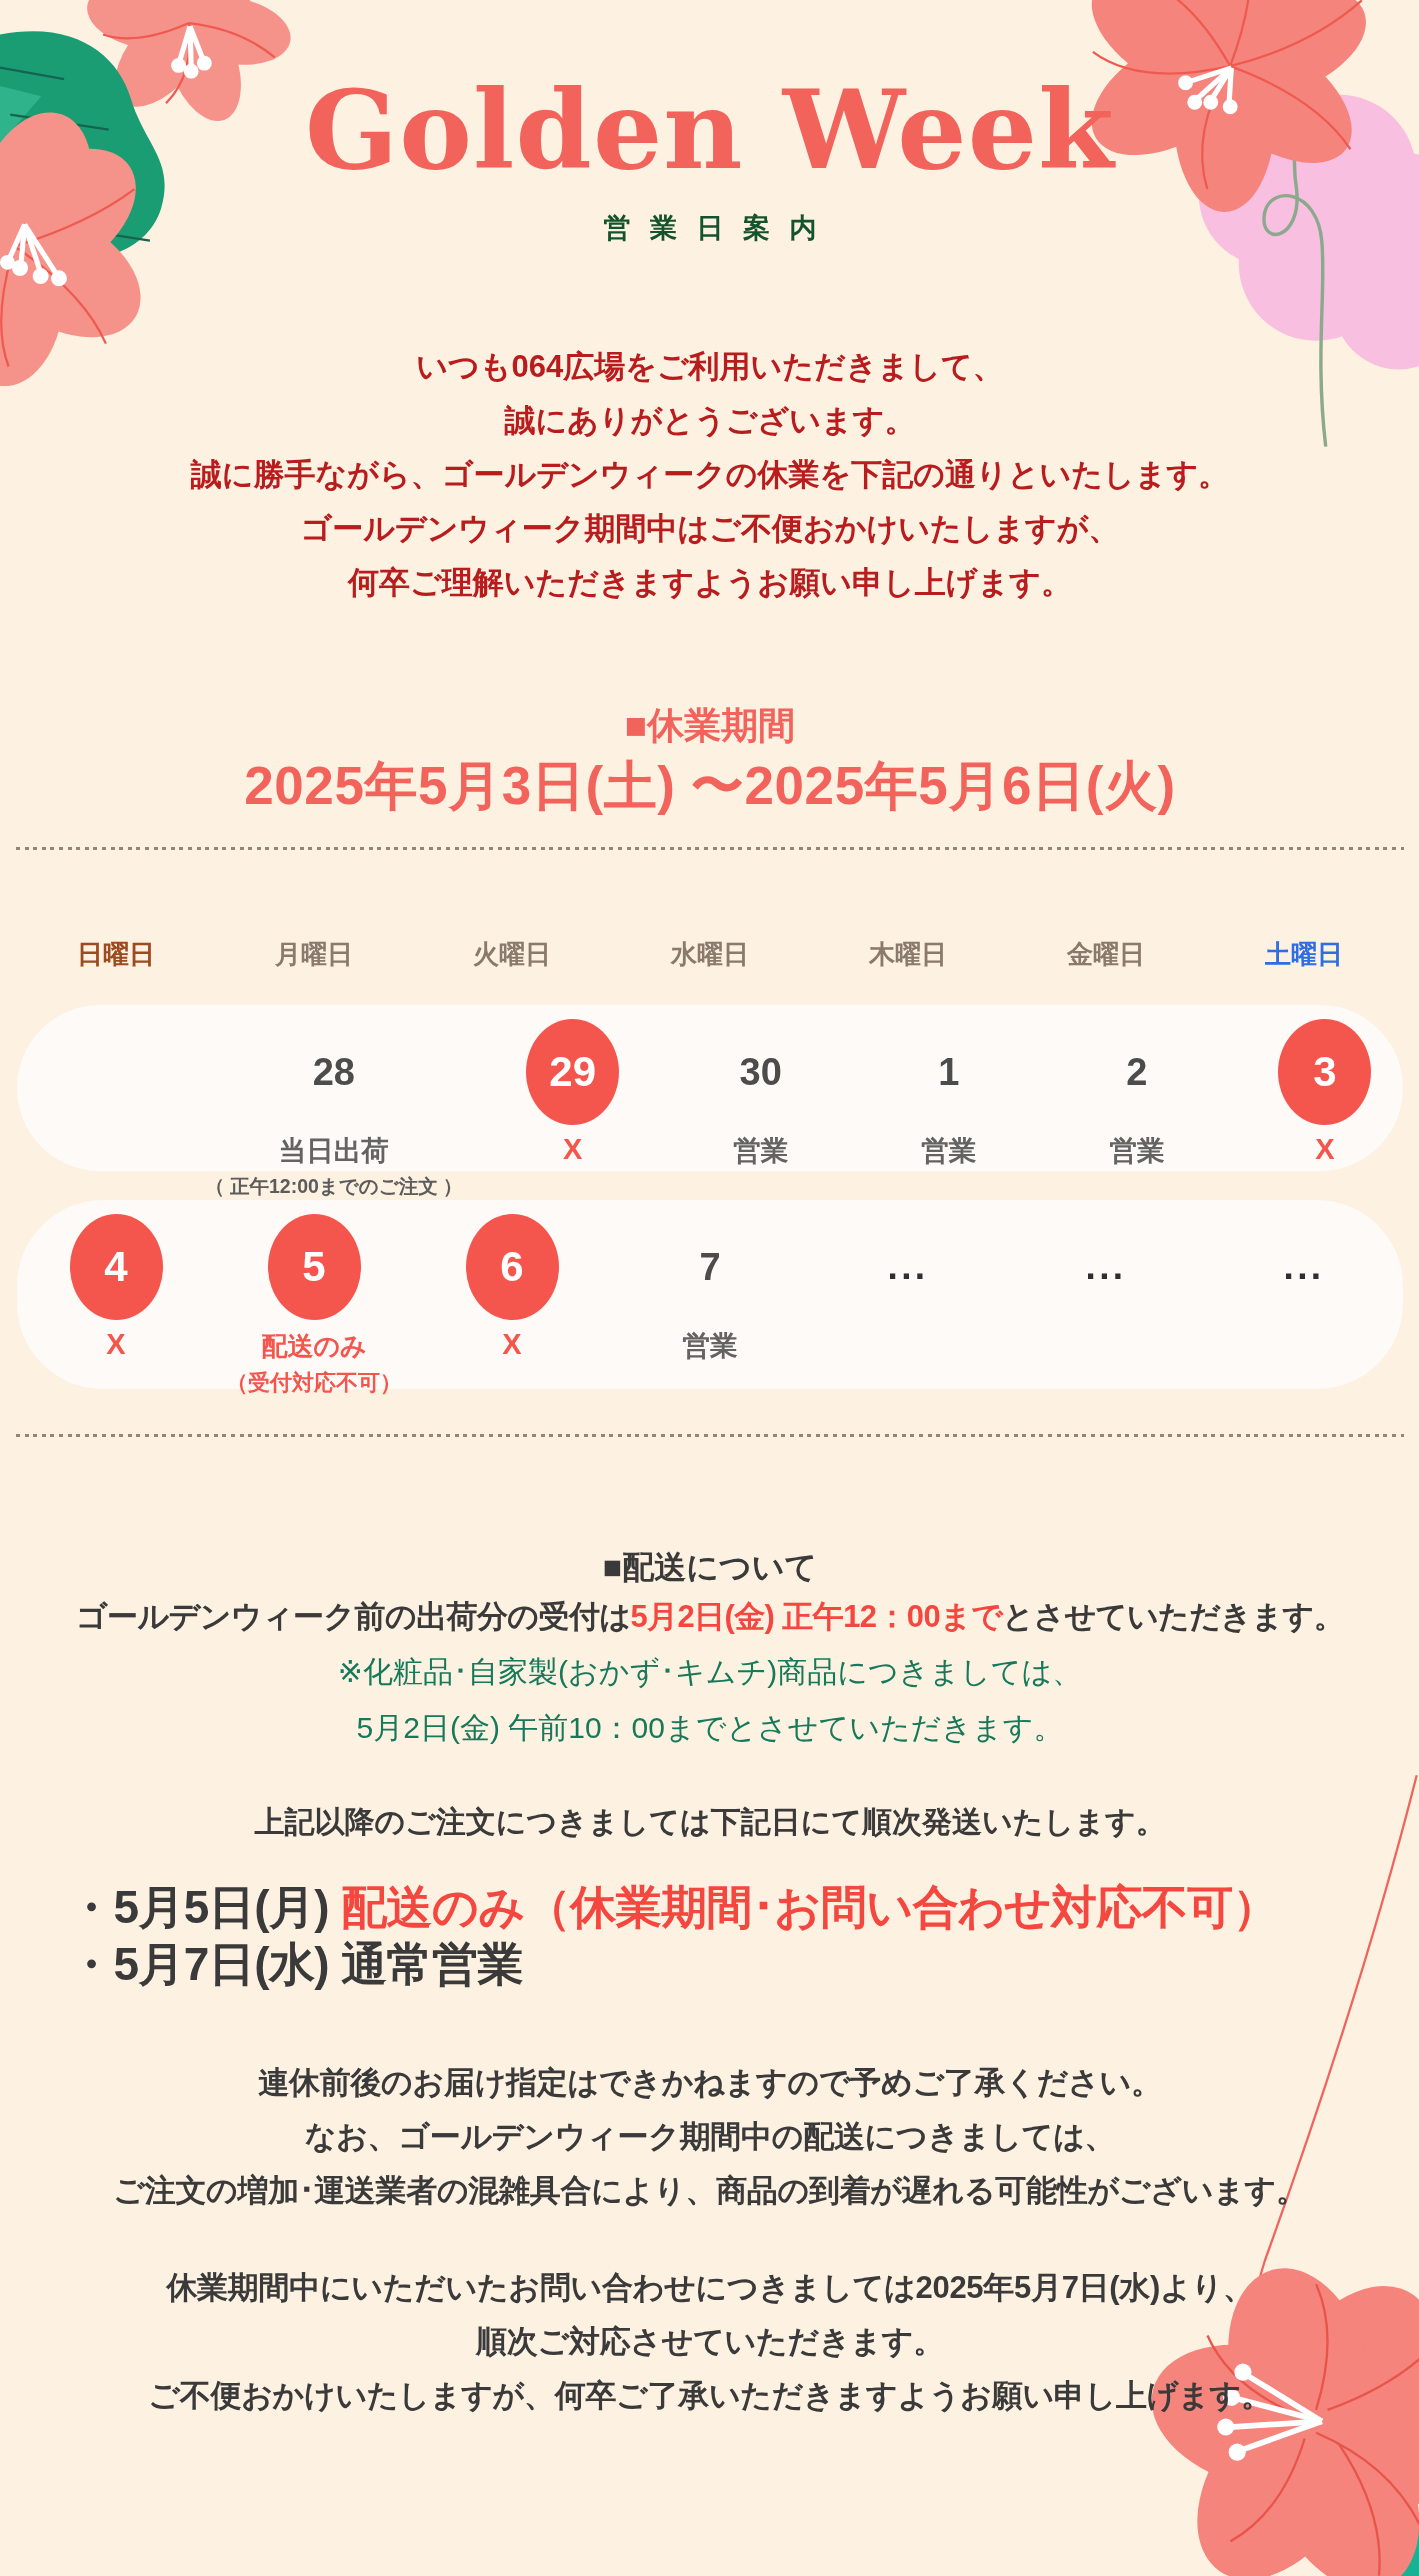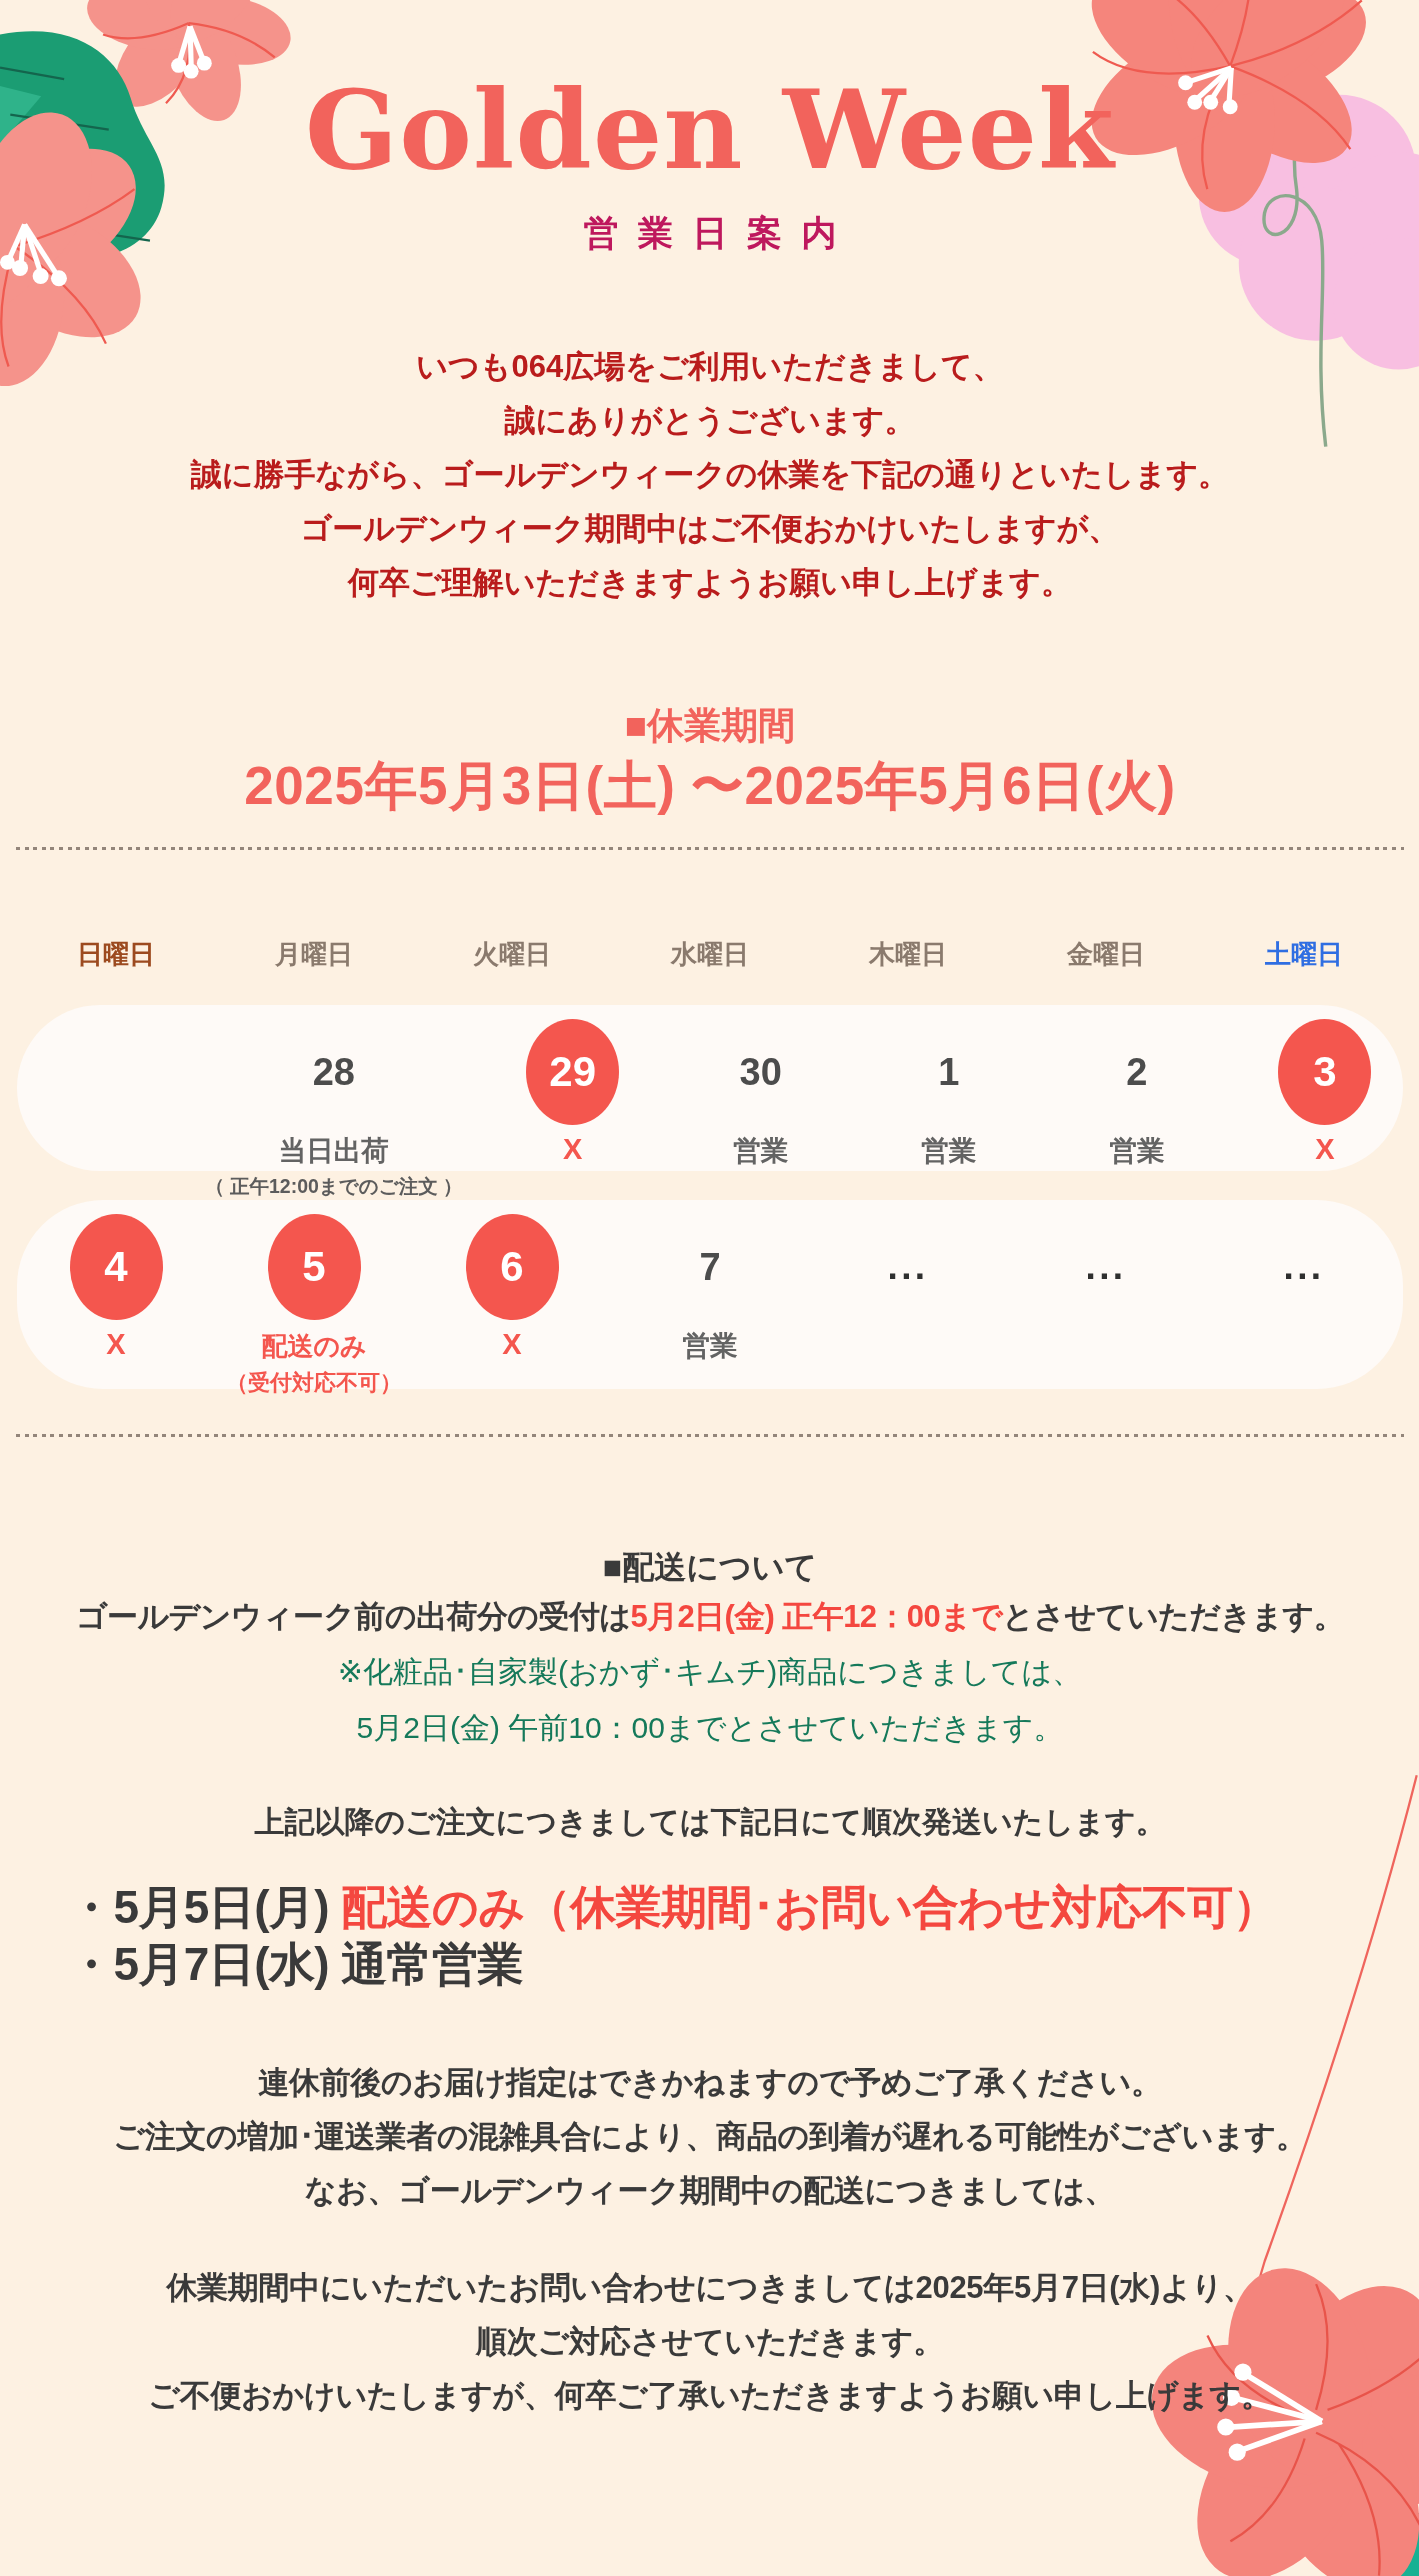--- a/index.html
+++ b/index.html
@@ -21,21 +21,21 @@
     top:73px;
     font-family:"DejaVu Serif","Liberation Serif",serif;
     font-weight:700;
     font-size:109px;line-height:1.05;
     color:#f2635c;
     letter-spacing:1.1px;
     margin:0;
   }
   .subtitle{
     top:210px;
-    font-size:35px;font-weight:bold;color:#be185d;
+    font-size:27px;font-weight:bold;color:#14532d;
     letter-spacing:19.5px;text-indent:19.5px;
   }
 
   
   .greeting{top:340px;font-size:31px;font-weight:bold;color:#b91c1c;line-height:54px;}
 
   
   .closure-h{top:701px;font-size:37px;font-weight:bold;color:#f2635c;}
   .closure-p{top:751px;font-size:53px;font-weight:bold;color:#f2635c;letter-spacing:0.6px;}
 
@@ -392,22 +392,22 @@
   <div class="abs dv-g dv-g2">5月2日(金) 午前10：00までとさせていただきます。</div>
   <div class="abs dv-intro">上記以降のご注文につきましては下記日にて順次発送いたします。</div>
 
   <div class="bullets">
     <div><span>・5月5日(月) </span><span class="em">配送のみ（休業期間･お問い合わせ対応不可）</span></div>
     <div><span>・5月7日(水) 通常営業</span><span class="em"></span></div>
   </div>
 
   <div class="abs notes notes1">
     <div>連休前後のお届け指定はできかねますので予めご了承ください。</div>
+    <div>なお、ゴールデンウィーク期間中の配送につきましては、</div>
     <div>ご注文の増加･運送業者の混雑具合により、商品の到着が遅れる可能性がございます。</div>
-    <div>なお、ゴールデンウィーク期間中の配送につきましては、</div>
   </div>
   <div class="abs notes notes2">
     <div>休業期間中にいただいたお問い合わせにつきましては2025年5月7日(水)より、</div>
     <div>順次ご対応させていただきます。</div>
     <div>ご不便おかけいたしますが、何卒ご了承いただきますようお願い申し上げます。</div>
   </div>
 
 </div>
 
 

